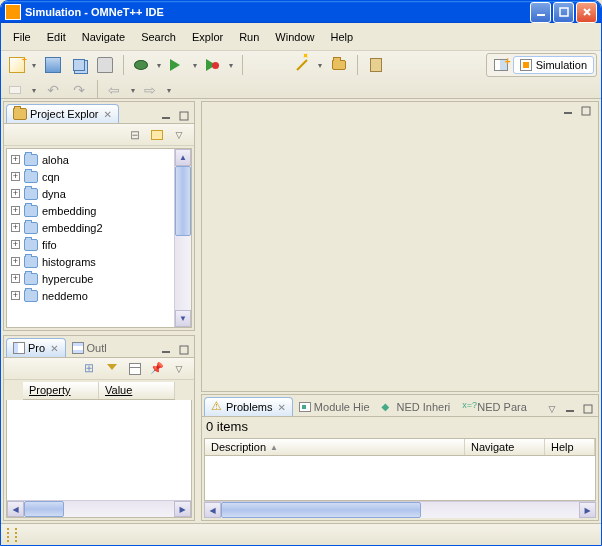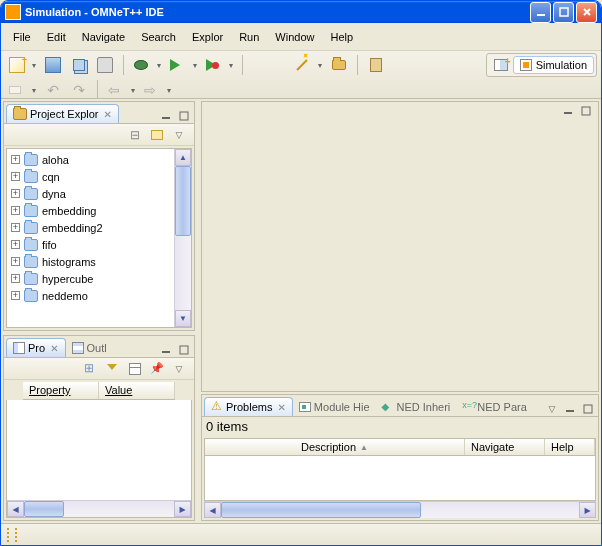--- a/index.html
+++ b/index.html
@@ -110,21 +110,21 @@
 
 .editor-area { flex: 1; border: 1px solid #c0bca8; background: #ece9d8; margin: 2px; position: relative; }
 .editor-area .view-mini-btns { position: absolute; top: 2px; right: 2px; }
 
 
 .bottom-views { height: 127px; border: 1px solid #c0bca8; margin: 0 2px 2px; display: flex; flex-direction: column; background: #ece9d8; }
 .bottom-tabbar { height: 22px; display: flex; align-items: flex-end; border-bottom: 1px solid #c0bca8; padding-left: 2px; }
 .items-label { padding: 2px 4px; font-size: 13px; }
 .bottom-cols { display: flex; height: 18px; background: linear-gradient(to bottom, #fff, #ece9d8); border: 1px solid #c0bca8; margin: 2px 2px 0; }
 .bottom-col { padding: 2px 6px; border-right: 1px solid #d6d2c2; display: flex; align-items: center; gap: 4px; }
-.bottom-col.desc { flex: 1; justify-content: center; }
+.bottom-col.desc { flex: 1; }
 .bottom-col.res { width: 80px; }
 .bottom-col.path { width: 50px; }
 .sort-ind { color: #888; font-size: 8px; }
 .bottom-body { flex: 1; background: #fff; border: 1px solid #c0bca8; border-top: none; margin: 0 2px; }
 
 
 .statusbar { height: 22px; background: linear-gradient(to bottom, #f4f2e8, #e8e5d4); border-top: 1px solid #c0bca8; display: flex; align-items: center; padding: 0 6px; }
 .status-icon { width: 10px; height: 14px; border-left: 2px dotted #c9a227; border-right: 2px dotted #c9a227; }
 
 .lb-ico-tree { width: 14px; height: 12px; position: relative; }

